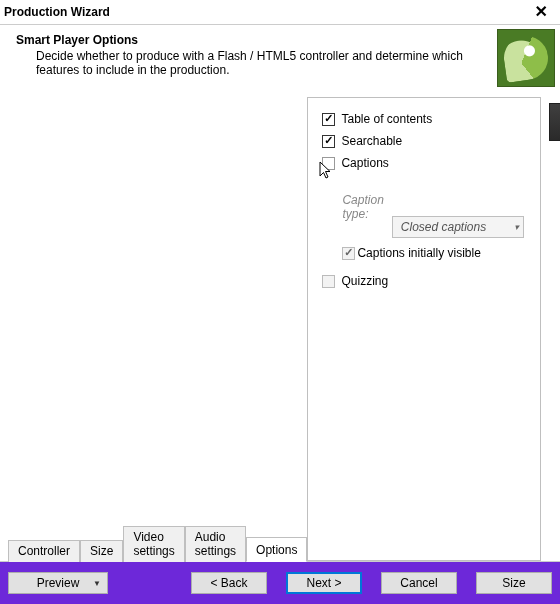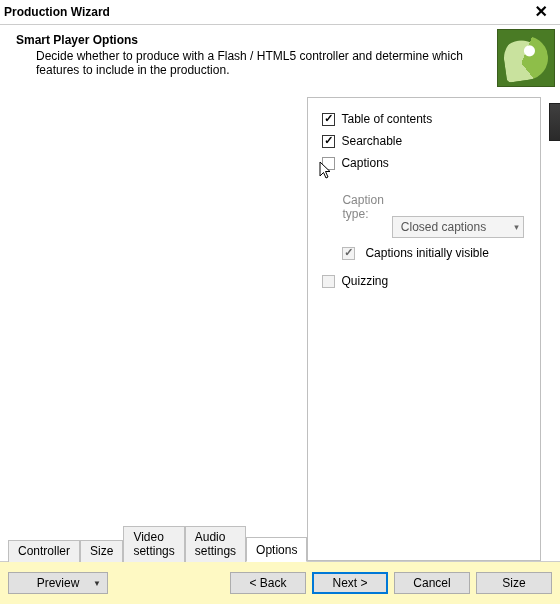--- a/index.html
+++ b/index.html
@@ -144,40 +144,41 @@
     position: absolute;
     left: 11px;
     top: 63px;
     pointer-events: none;
   }
   .subrow {
     display: flex;
     align-items: center;
     gap: 8px;
     margin: -2px 0 8px 20px;
+    font-style: italic;
   }
   .subrow .lbl { color: #888; }
   .dropdown {
     display: inline-flex;
     align-items: center;
     justify-content: space-between;
     border: 1px solid #bfbfbf;
     background: #f4f4f4;
     height: 20px;
     padding: 0 4px 0 8px;
     min-width: 118px;
     color: #555;
     margin-top: 40px;
   }
   .dropdown .arrow {
     font-size: 9px;
     color: #666;
     margin-left: 8px;
   }
-  .subopt { margin-left: 20px; display: flex; align-items: center; gap: 10px; margin-bottom: 10px; }
+  .subopt { margin-left: 20px; display: flex; align-items: center; gap: 2px; margin-bottom: 10px; }
   .opt.gap { margin-top: 4px; }
   
   .player {
     height: 36px;
     background: linear-gradient(#403f3f, #2a2a2a);
     border: 1px solid #1f1f1f;
     display: flex;
     align-items: center;
     color: #eaeaea;
     font-size: 16px;
@@ -218,22 +219,22 @@
   }
   .player .gear {
     width: 36px; height:100%;
     display:flex; align-items:center; justify-content:center;
   }
   .footer {
     border-top: 1px solid #ccc;
     padding: 10px 8px;
     display: flex;
     align-items: center;
-    gap: 6px;
-    background: #fef9c3;
+    gap: 19px;
+    background: #6d28d9;
   }
   .footer .spacer { flex: 1; }
   .btn {
     height: 22px;
     min-width: 76px;
     border: 1px solid #adadad;
     background: #e1e1e1;
     display: inline-flex;
     align-items: center;
     justify-content: center;

